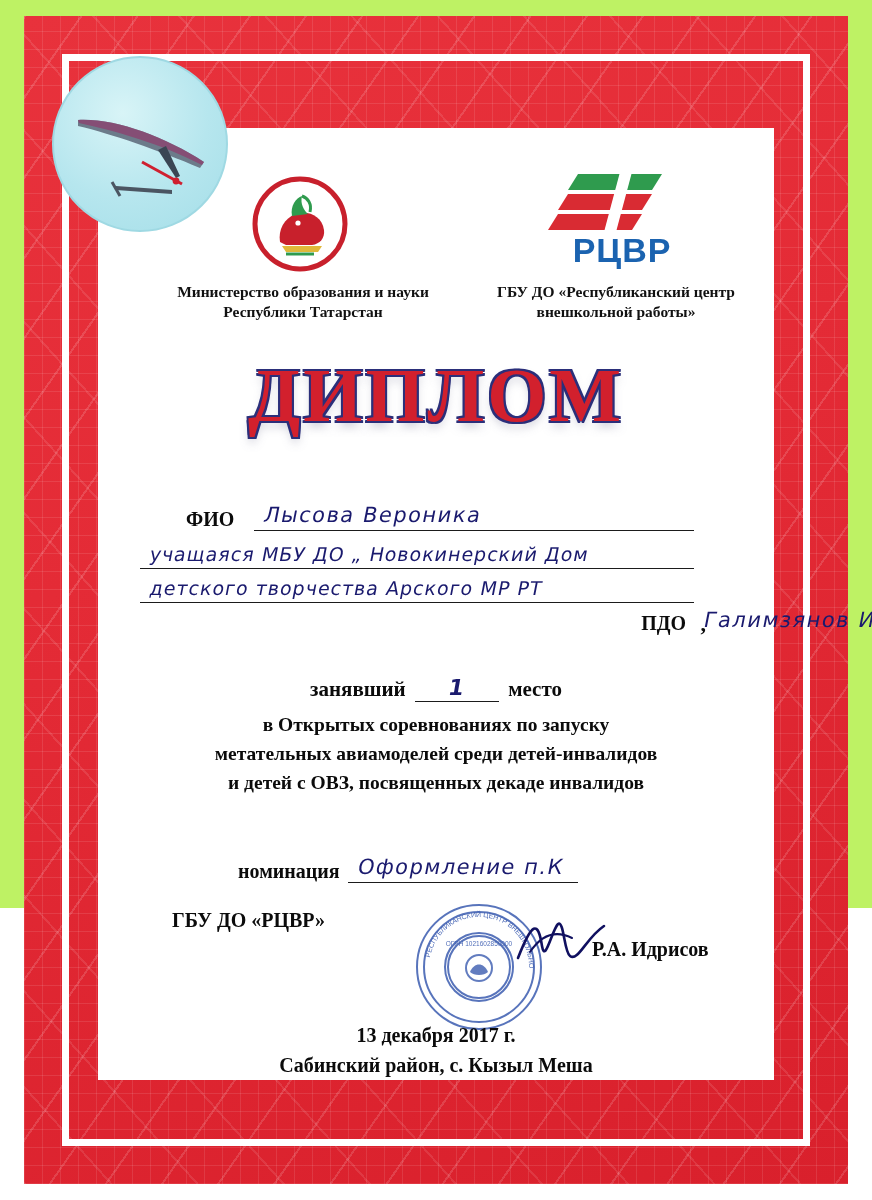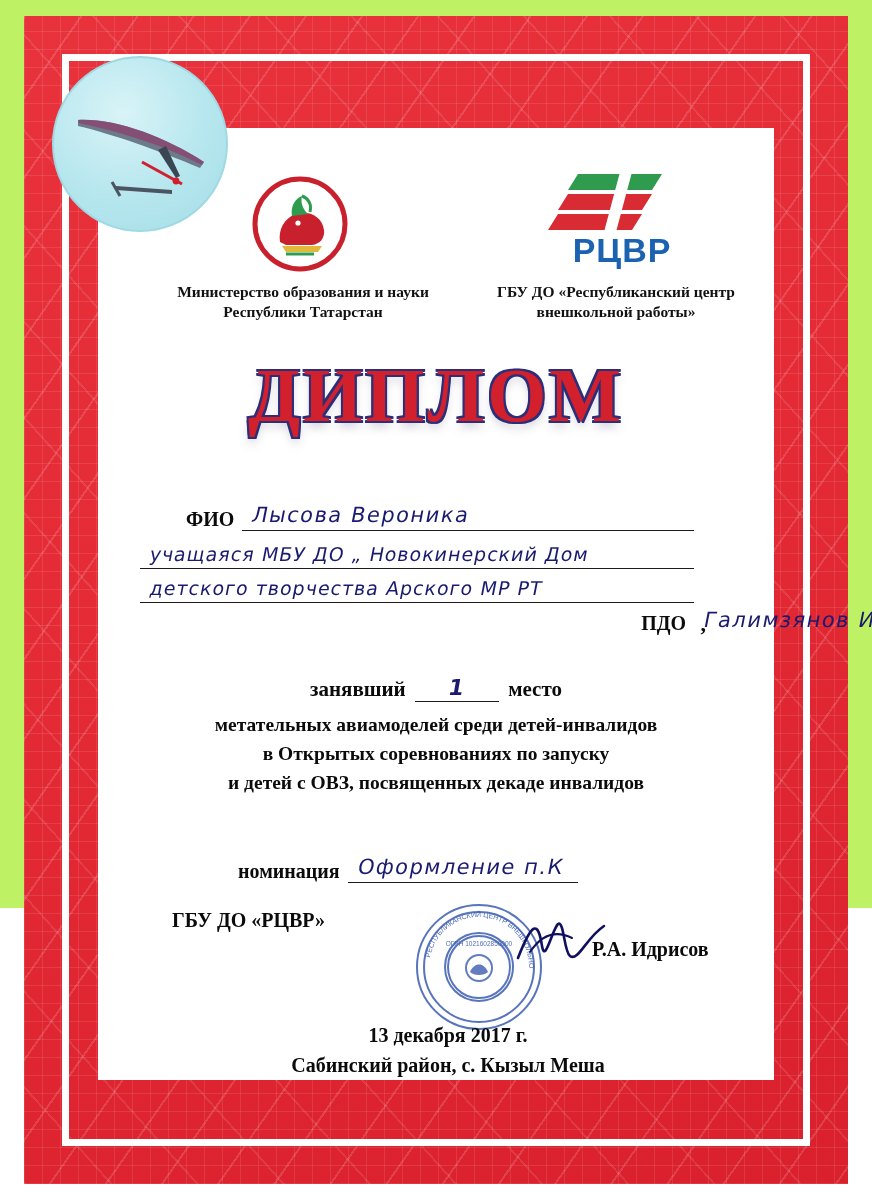--- a/index.html
+++ b/index.html
@@ -162,21 +162,21 @@
     bottom: 3px;
     font-family: "DejaVu Sans", sans-serif;
     font-size: 21px;
     color: #1a1a6e;
     letter-spacing: 1.5px;
     transform: skewX(-11deg);
     white-space: nowrap;
   }
   .hand.small { font-size: 19px; letter-spacing: 1px; }
 
-  .row-fio   { left: 186px; top: 500px; width: 508px; }
+  .row-fio   { left: 186px; top: 500px; width: 508px; gap: 12px; }
   .line2     { left: 140px; top: 538px; width: 554px; }
   .line3     { left: 140px; top: 572px; width: 554px; }
   .row-pdo   { left: 186px; top: 612px; width: 508px; flex-direction: column; }
   .comma {
     position: absolute;
     right: -12px;
     bottom: -2px;
     font-weight: bold;
     font-size: 22px;
     color: #0b0b0b;
@@ -260,21 +260,21 @@
   .sig-scribble {
     position: absolute;
     left: 512px;
     top: 912px;
     width: 110px;
     height: 60px;
   }
 
   .date-line {
     position: absolute;
-    left: 110px;
+    left: 98px;
     top: 1020px;
     width: 676px;
     text-align: center;
     font-weight: bold;
     font-size: 20px;
     line-height: 30px;
     color: #0b0b0b;
   }
 </style>
 </head>
@@ -359,22 +359,22 @@
 
   <div class="place-line">
     <span>занявший</span>
     <span class="place-slot">
       <span class="hand">1</span>
     </span>
     <span>место</span>
   </div>
 
   <div class="body-text">
+    <div>в Открытых соревнованиях по запуску</div>
     <div>метательных авиамоделей среди детей-инвалидов</div>
-    <div>в Открытых соревнованиях по запуску</div>
     <div>и детей с ОВЗ, посвященных декаде инвалидов</div>
   </div>
 
   <div class="nomination">
     <span class="field-label">номинация</span>
     <span class="rule">
       <span class="hand">Оформление п.К</span>
     </span>
   </div>
 

